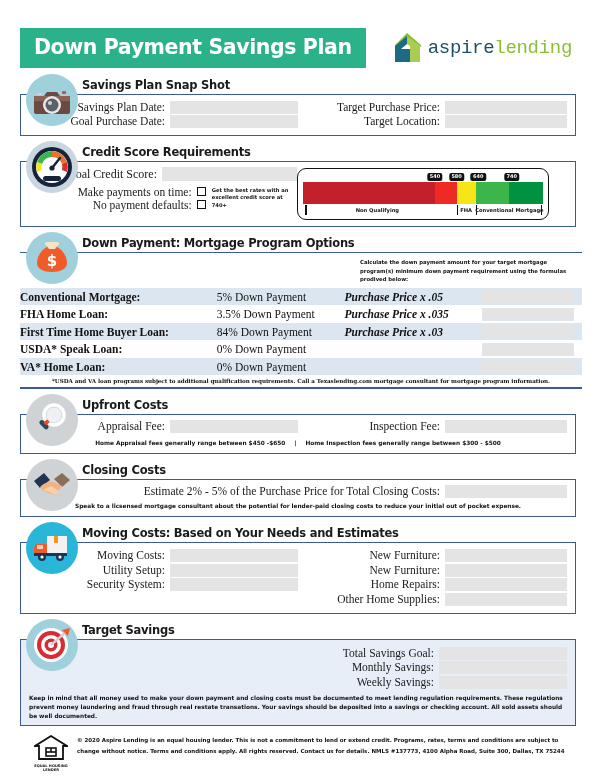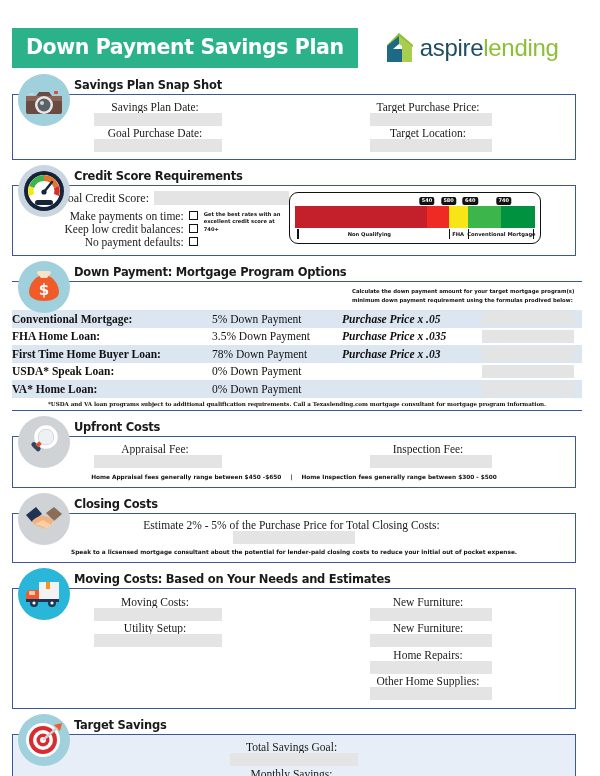--- a/index.html
+++ b/index.html
@@ -6,41 +6,41 @@
   html, body {
     width: 600px; height: 776px;
     background: #ffffff;
     font-family: "Liberation Serif", serif;
     overflow: hidden;
   }
   .page {
     position: relative;
     width: 600px; height: 612px;
     background: #ffffff;
-    padding: 12px 14px 0 4px;
+    padding: 12px 14px 0 12px;
   }
 
   
   .header { display: flex; align-items: center; height: 52px; margin: 10px 0 4px 8px; }
   .title-banner {
     background: #2cb28a;
     color: #ffffff;
     font-family: "DejaVu Sans", sans-serif;
     font-weight: bold;
     font-size: 20.5px;
     letter-spacing: -0.4px;
     padding: 9px 14px 10px 14px;
     line-height: 1;
     white-space: nowrap;
   }
   .logo { display: flex; align-items: center; margin-left: 26px; }
   .logo-mark { width: 30px; height: 32px; margin-right: 6px; }
   .logo-text {
-    font-family: Liberation Sans, sans-serif;
-    font-size: 24px;
+    font-family: Liberation Mono, monospace;
+    font-size: 19px;
     line-height: 1;
     letter-spacing: -0.3px;
   }
   .logo-text .aspire { color: #1d4e63; }
   .logo-text .lending { color: #8bbf34; }
 
   
   .section { position: relative; margin-left: 8px; margin-right: 10px; }
   .sec-head {
     font-family: "DejaVu Sans", sans-serif;
@@ -61,21 +61,21 @@
     position: absolute;
     left: 6px; top: -4px;
     width: 52px; height: 52px;
     border-radius: 50%;
     z-index: 5;
   }
 
   
   .fields { display: flex; }
   .col { flex: 1; }
-  .frow { display: flex; align-items: center; margin: 1.5px 0; flex-direction: column; }
+  .frow { display: flex; margin: 1.5px 0; }
   .flabel {
     flex: 1;
     text-align: right;
     font-size: 11.5px;
     color: #1a1a1a;
     padding-right: 5px;
     white-space: nowrap;
     font-family: "Liberation Serif", serif;
   }
   .fbox {
@@ -293,24 +293,20 @@
     <div class="sec-box" style="display:flex; align-items:flex-start; padding-top:5px; padding-bottom:6px;">
       <div class="credit-left">
         <div class="credit-goal">
           <span class="flabel">Goal Credit Score:</span>
           <span class="fbox"></span>
         </div>
         <div class="chk-wrap">
           <div class="chk-list">
             <div class="chk-row">
               <span class="chk-label">Make payments on time:</span>
-              <span class="chk-box"></span>
-            </div>
-            <div class="chk-row">
-              <span class="chk-label">Keep low credit balances:</span>
               <span class="chk-box"></span>
             </div>
             <div class="chk-row">
               <span class="chk-label">No payment defaults:</span>
               <span class="chk-box"></span>
             </div>
           </div>
           <div class="chk-note">Get the best rates with an excellent credit score at 740+</div>
         </div>
       </div>
@@ -369,21 +365,21 @@
       <tr>
         <td class="m-name">FHA Home Loan:</td>
         <td class="m-pct">3.5% Down Payment</td>
         <td class="m-form">Purchase Price x .035</td>
         <td class="m-in">
               <span></span>
             </td>
       </tr>
       <tr>
         <td class="m-name">First Time Home Buyer Loan:</td>
-        <td class="m-pct">78% Down Payment</td>
+        <td class="m-pct">84% Down Payment</td>
         <td class="m-form">Purchase Price x .03</td>
         <td class="m-in">
               <span></span>
             </td>
       </tr>
       <tr>
         <td class="m-name">USDA* Speak Loan:</td>
         <td class="m-pct">0% Down Payment</td>
         <td class="m-form"></td>
         <td class="m-in">
@@ -484,20 +480,24 @@
       <div class="fields">
         <div class="col">
           <div class="frow">
             <span class="flabel">Moving Costs:</span>
             <span class="fbox wide"></span>
           </div>
           <div class="frow">
             <span class="flabel">Utility Setup:</span>
             <span class="fbox wide"></span>
           </div>
+          <div class="frow">
+            <span class="flabel">Security System:</span>
+            <span class="fbox wide"></span>
+          </div>
         </div>
         <div class="col">
           <div class="frow">
             <span class="flabel">New Furniture:</span>
             <span class="fbox"></span>
           </div>
           <div class="frow">
             <span class="flabel">New Furniture:</span>
             <span class="fbox"></span>
           </div>

